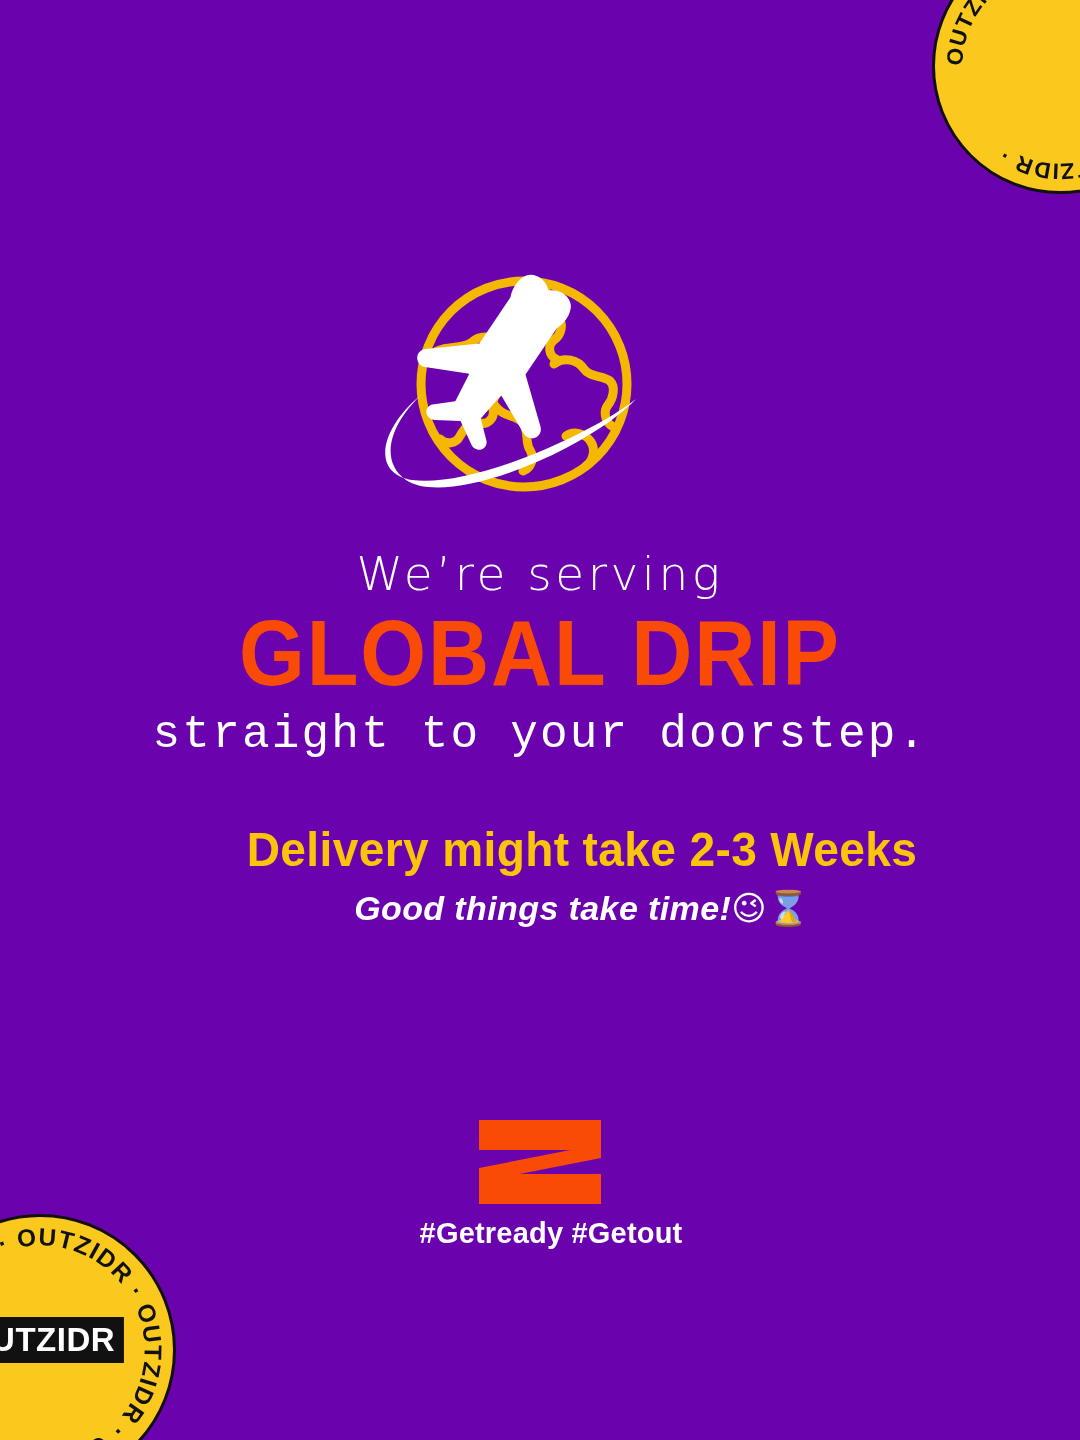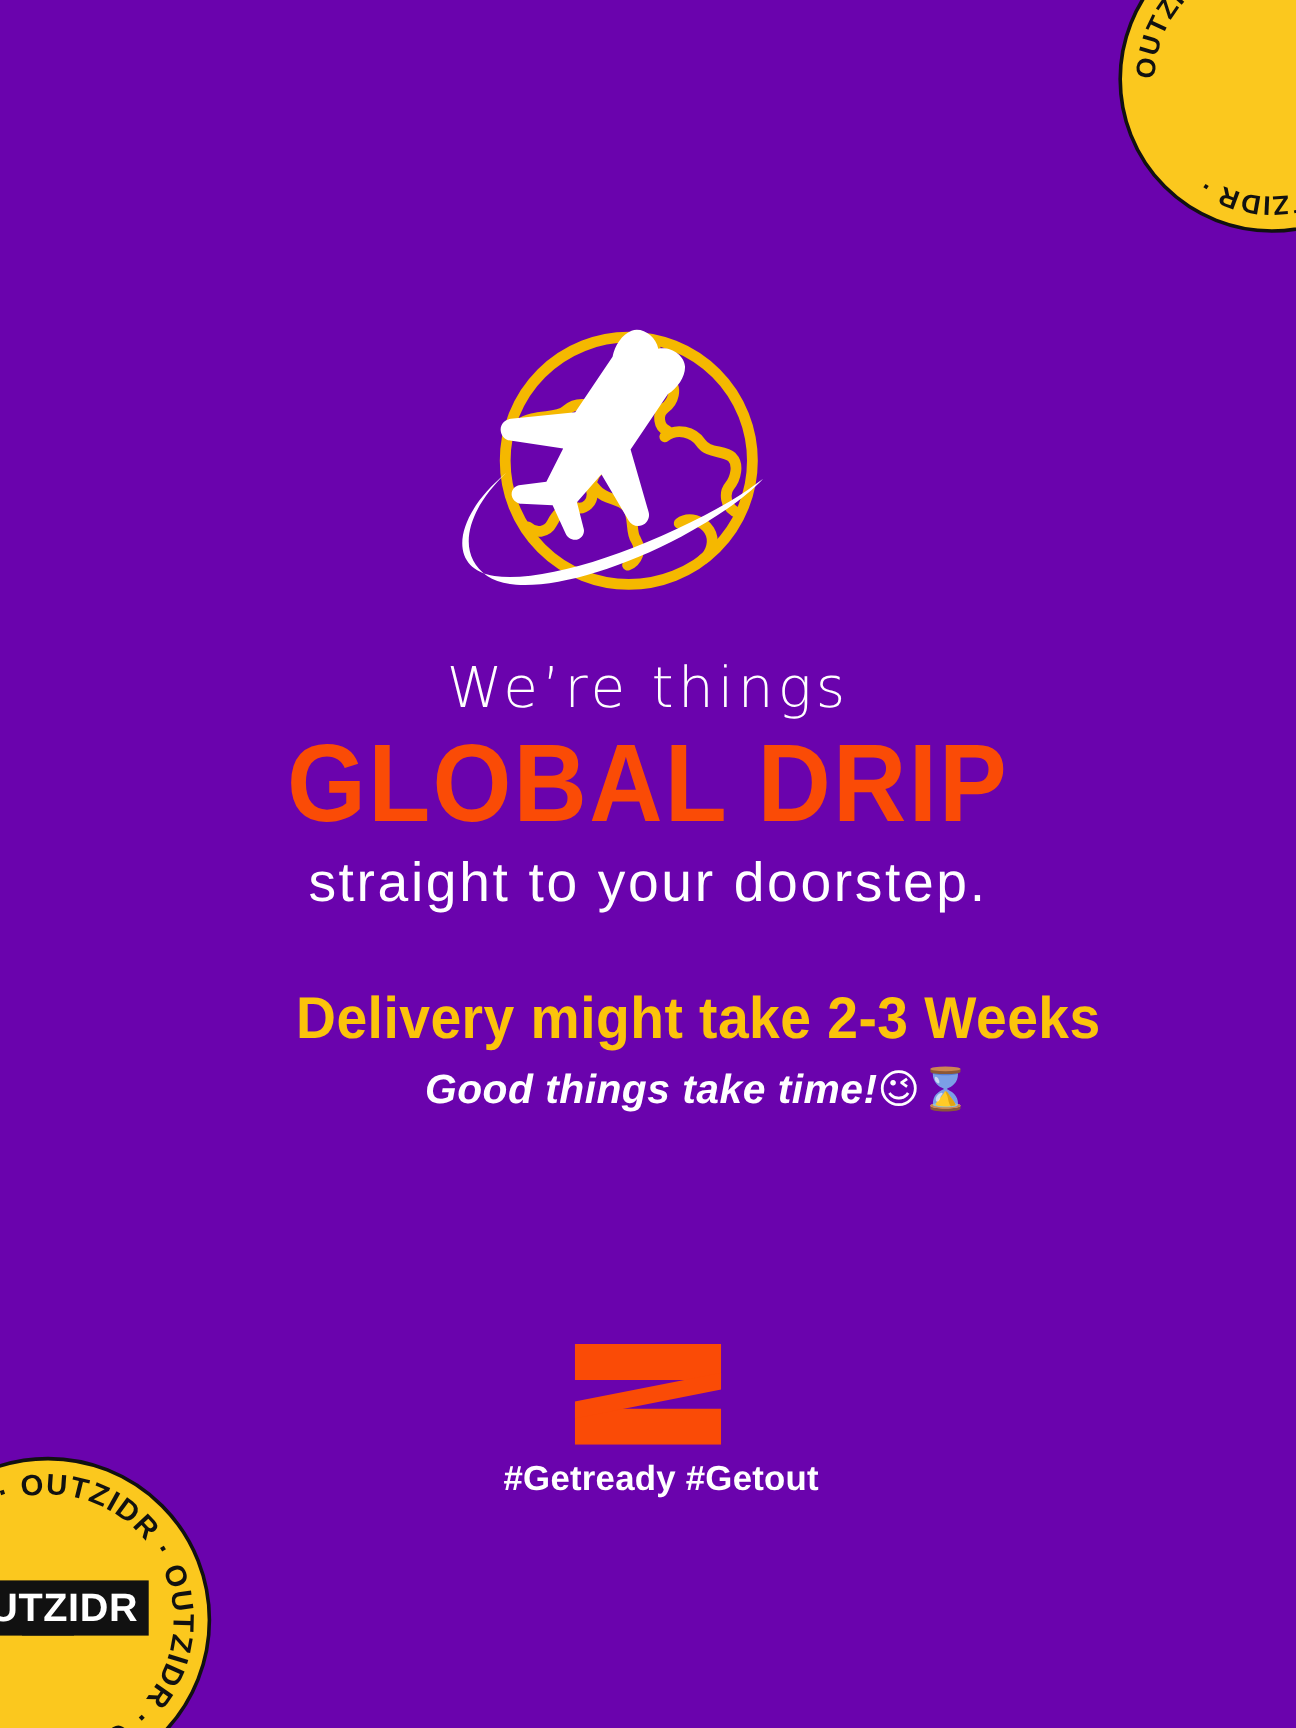--- a/index.html
+++ b/index.html
@@ -131,21 +131,21 @@
     transform: scaleX(0.92);
     font-family: "Liberation Sans", sans-serif;
   }
   .line-doorstep {
     color: #ffffff;
     font-size: 46px;
     font-weight: 300;
     letter-spacing: 2.2px;
     line-height: 1.15;
     margin-top: 10px;
-    font-family: Liberation Sans, sans-serif;
+    font-family: Liberation Mono, monospace;
   }
 
   .delivery {
     position: absolute;
     left: 0;
     top: 822px;
     width: 1080px;
     text-align: center;
     margin-left: 42px;
   }
@@ -265,21 +265,21 @@
                  C -15,141 -14,135 -10,132
                  L 33,96
                  L 33,38
                  C 29,29 29,17 34,10
                  C 40,2 54,2 62,10 Z" fill="#FFFFFF" transform="translate(-62,0) scale(0.96)"></path>
       </g>
     </svg>
   </div>
 
   <div class="copy">
-    <div class="line-serving">We’re things</div>
+    <div class="line-serving">We’re serving</div>
     <div class="line-headline">GLOBAL DRIP</div>
     <div class="line-doorstep">straight to your doorstep.</div>
   </div>
 
   <div class="delivery">
     <div class="line-delivery">Delivery might take 2-3 Weeks</div>
     <div class="line-subnote"><span>Good things take time!</span><span class="emoji">😉⌛</span></div>
   </div>
 
   <div class="footer">

